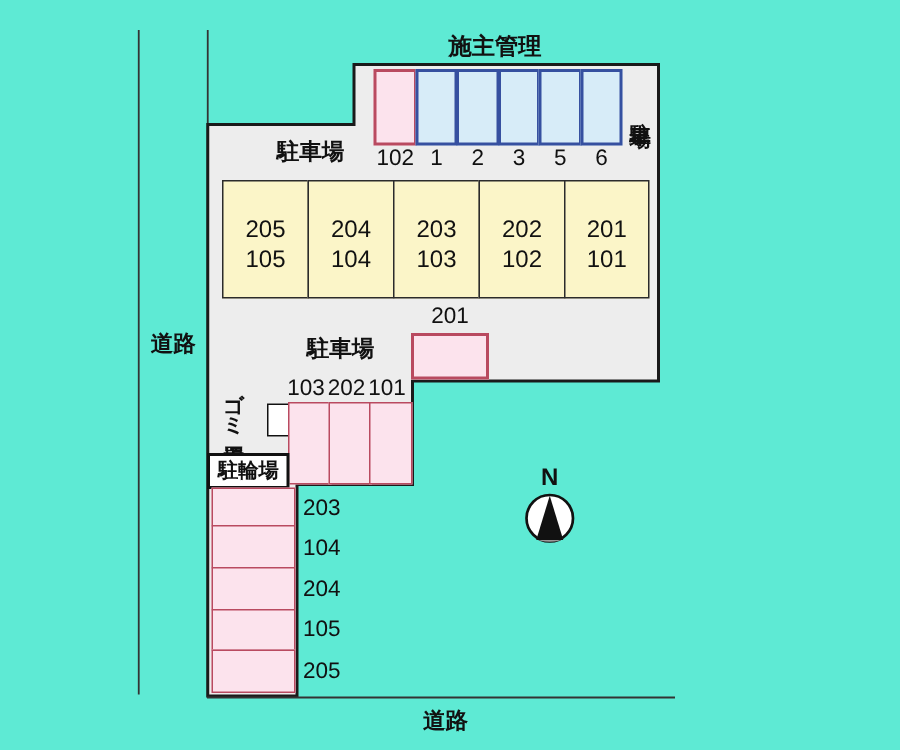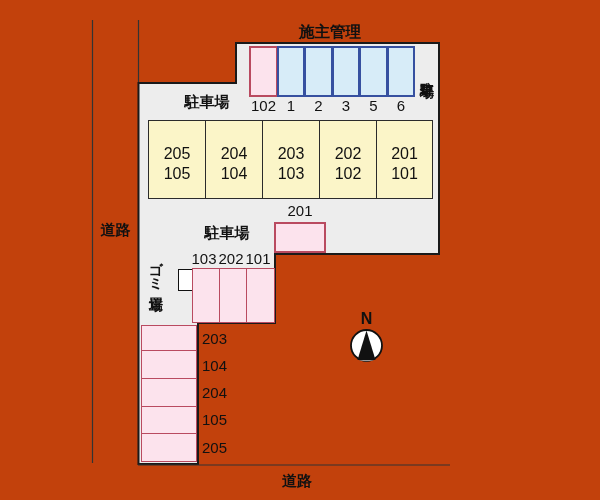--- a/index.html
+++ b/index.html
@@ -1,17 +1,17 @@
 <!DOCTYPE html>
 <html><head>
 <meta charset="utf-8">
 <style>
   html,body{margin:0;padding:0;background:#fff;}
   .canvas{
-    position:relative;width:600px;height:500px;background:#c2410c;overflow:hidden;
+    position:relative;width:600px;height:500px;background:#5eead4;overflow:hidden;
     font-family:"Liberation Sans","DejaVu Sans",sans-serif;color:#111;
   }
   .underlay{position:absolute;left:0;top:0;}
   .lbl{position:absolute;font-size:15px;font-weight:600;text-align:center;white-space:nowrap;line-height:1.1;}
   .num{position:absolute;font-size:15px;font-weight:500;text-align:center;white-space:nowrap;line-height:1.1;}
   .vert{writing-mode:vertical-rl;text-orientation:upright;letter-spacing:2px;}
   .stall{position:absolute;box-sizing:border-box;}
   .s-pink{background:#fce3ed;border:2px solid #b94a60;}
   .s-pink-thin{background:#fce3ed;border:1px solid #b94a60;}
   .s-blue{background:#d7ecf8;border:2px solid #3650a0;}
@@ -83,20 +83,23 @@
   <div class="lbl vert" style="left:148px;top:231px;height:78px;font-size:14px;letter-spacing:1px;">ゴミ置場</div>
   <div class="whitebox" style="left:178px;top:269px;width:16px;height:22px;"></div>
 
   <div class="num" style="left:186px;top:251px;width:36px;">103</div>
   <div class="num" style="left:213px;top:251px;width:36px;">202</div>
   <div class="num" style="left:240px;top:251px;width:36px;">101</div>
   <div class="stall s-pink-thin" style="left:192px;top:268px;width:29px;height:55px;border-width:1.5px;"></div>
   <div class="stall s-pink-thin" style="left:219px;top:268px;width:29px;height:55px;border-width:1.5px;"></div>
   <div class="stall s-pink-thin" style="left:246px;top:268px;width:29px;height:55px;border-width:1.5px;"></div>
 
+  <div class="bikebox" style="left:138px;top:302px;width:55px;height:24px;">
+    <span>駐輪場</span>
+  </div>
 
   <div class="stall s-pink-thin" style="left:141px;top:325px;width:56px;height:26px;"></div>
   <div class="stall s-pink-thin" style="left:141px;top:350px;width:56px;height:29px;"></div>
   <div class="stall s-pink-thin" style="left:141px;top:378px;width:56px;height:29px;"></div>
   <div class="stall s-pink-thin" style="left:141px;top:406px;width:56px;height:28px;"></div>
   <div class="stall s-pink-thin" style="left:141px;top:433px;width:56px;height:29px;"></div>
 
   <div class="num" style="left:202px;top:331px;width:36px;text-align:left;">203</div>
   <div class="num" style="left:202px;top:358px;width:36px;text-align:left;">104</div>
   <div class="num" style="left:202px;top:385px;width:36px;text-align:left;">204</div>

